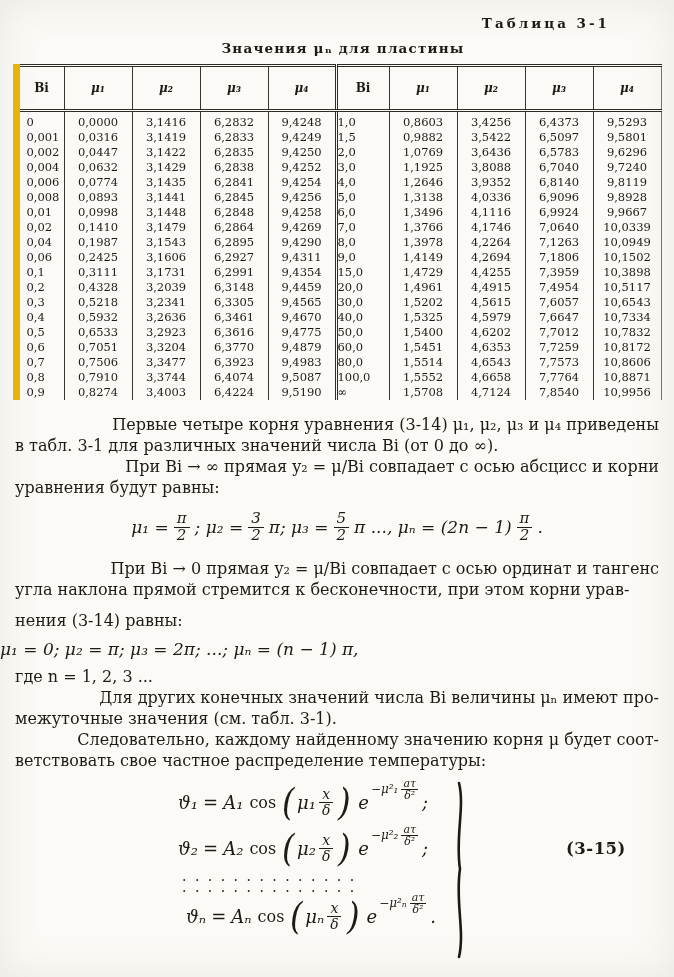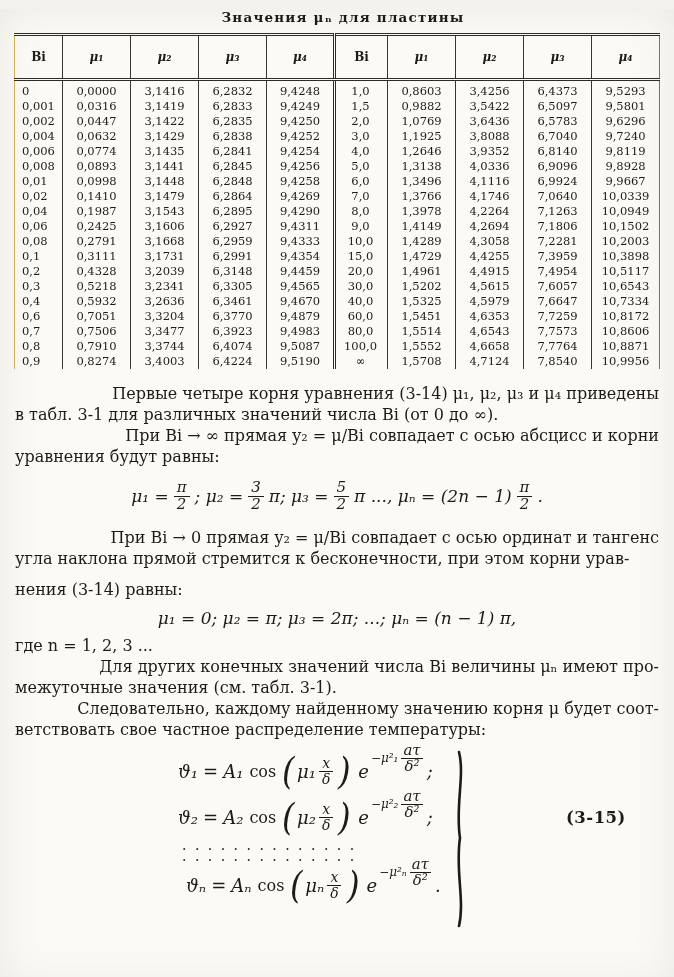--- a/index.html
+++ b/index.html
@@ -22,57 +22,57 @@
   }
   .table-title{
     text-align:center;margin-top:9px;
     font-size:13.5px;font-weight:bold;letter-spacing:1.2px;padding-left:12px;
   }
   
   table.mu{
     margin:8px auto 0;width:645px;
     border-collapse:collapse;table-layout:fixed;
     border-top:3px double #2f2b25;
-    border-left:1px solid #eab308;border-right:1px solid #7a7266;
+    border-left:7px solid #eab308;border-right:1px solid #7a7266;
   }
   table.mu th{
     border-bottom:3px double #2f2b25;
     height:40px;font-size:12px;font-weight:bold;
     font-style:italic;
   }
   table.mu th.bi{font-style:normal;}
   table.mu td{
     font-size:11.5px;line-height:15px;height:15px;
     text-align:center;padding:0;white-space:nowrap;
   }
   table.mu th,table.mu td{overflow:hidden;}
   table.mu .vl{border-left:1px solid #3a352d;}
   table.mu .sep{border-left:3px double #2f2b25;}
   table.mu td.bi-l{text-align:left;padding-left:7px;}
-  table.mu td.bi-r{text-align:center;padding-right:2px;}
+  table.mu td.bi-r{text-align:left;padding-right:2px;}
   table.mu tbody tr:first-child td{padding-top:3px;}
   
   .prose{margin:14px 15px 0 15px;font-size:16px;line-height:21px;}
   .ln{white-space:nowrap;}
   .ind{text-indent:30px;text-align:right;}
   .gap-top{margin-top:10px;}
   
   .formula{
     display:flex;justify-content:center;align-items:center;
     font-size:17px;font-style:italic;margin:7px 0 9px 0;height:44px;
   }
   .formula .tk{margin:0 2px;}
   .frac{
     display:inline-flex;flex-direction:column;align-items:center;
     line-height:1.05;font-size:15px;margin:0 3px;
   }
   .frac .num{border-bottom:1px solid currentColor;padding:0 3px;}
   .frac .den{padding:0 3px;}
   .formula2{
-    text-align:center;font-size:17px;font-style:italic;
+    font-size:17px;font-style:italic;
     margin:6px 0 5px 0;line-height:24px;
   }
   
   .eq-block{position:relative;height:182px;margin-top:8px;}
   .eq-line{
     display:flex;align-items:center;height:46px;
     margin-left:178px;font-size:18px;font-style:italic;
   }
   .eq-line.last{margin-left:186px;}
   .eq-line .fn{font-style:normal;margin:0 4px 0 6px;font-size:16px;}
@@ -80,38 +80,39 @@
   .bigp{
     font-size:38px;font-weight:400;line-height:.9;
     transform:scaleX(.85);display:inline-block;margin:0 1px;
   }
   .argfrac{font-size:14px;}
   .ebase{margin-left:5px;}
   .sup{
     display:inline-flex;align-items:center;
     transform:translateY(-13px);font-size:12px;margin-left:2px;
   }
-  .sup .frac{font-size:15px;line-height:1;margin:0 1px 0 3px;}
+  .sup .frac{font-size:11px;line-height:1;margin:0 1px 0 3px;}
   .sup .frac .num,.sup .frac .den{padding:0 2px;}
   .tail{margin-left:3px;}
   .dots-rows{
     margin-left:182px;width:265px;font-size:14px;letter-spacing:2px;
     line-height:11px;white-space:nowrap;overflow:hidden;color:#2a261f;
   }
   .brace{position:absolute;left:452px;top:2px;}
   .eq-label{
     position:absolute;left:566px;top:60px;
     font-size:16.5px;font-weight:bold;letter-spacing:.5px;
   }
 </style>
 </head>
 <body>
 
 <div class="page">
 
+  <div class="table-label">Таблица 3-1</div>
   <div class="table-title">Значения μₙ для пластины</div>
 
   <table class="mu">
     <colgroup>
       <col style="width:48px">
         <col style="width:68px">
         <col style="width:68px">
         <col style="width:68px">
         <col style="width:68px">
       <col style="width:53px">
@@ -249,32 +250,20 @@
           <td class="vl">3,1606</td>
           <td class="vl">6,2927</td>
           <td class="vl">9,4311</td>
           <td class="sep bi-r">9,0</td>
           <td class="vl">1,4149</td>
           <td class="vl">4,2694</td>
           <td class="vl">7,1806</td>
           <td class="vl">10,1502</td>
         </tr>
         <tr>
-          <td class="bi-l">0,08</td>
-          <td class="vl">0,2791</td>
-          <td class="vl">3,1668</td>
-          <td class="vl">6,2959</td>
-          <td class="vl">9,4333</td>
-          <td class="sep bi-r">10,0</td>
-          <td class="vl">1,4289</td>
-          <td class="vl">4,3058</td>
-          <td class="vl">7,2281</td>
-          <td class="vl">10,2003</td>
-        </tr>
-        <tr>
           <td class="bi-l">0,1</td>
           <td class="vl">0,3111</td>
           <td class="vl">3,1731</td>
           <td class="vl">6,2991</td>
           <td class="vl">9,4354</td>
           <td class="sep bi-r">15,0</td>
           <td class="vl">1,4729</td>
           <td class="vl">4,4255</td>
           <td class="vl">7,3959</td>
           <td class="vl">10,3898</td>
@@ -307,20 +296,32 @@
           <td class="bi-l">0,4</td>
           <td class="vl">0,5932</td>
           <td class="vl">3,2636</td>
           <td class="vl">6,3461</td>
           <td class="vl">9,4670</td>
           <td class="sep bi-r">40,0</td>
           <td class="vl">1,5325</td>
           <td class="vl">4,5979</td>
           <td class="vl">7,6647</td>
           <td class="vl">10,7334</td>
+        </tr>
+        <tr>
+          <td class="bi-l">0,5</td>
+          <td class="vl">0,6533</td>
+          <td class="vl">3,2923</td>
+          <td class="vl">6,3616</td>
+          <td class="vl">9,4775</td>
+          <td class="sep bi-r">50,0</td>
+          <td class="vl">1,5400</td>
+          <td class="vl">4,6202</td>
+          <td class="vl">7,7012</td>
+          <td class="vl">10,7832</td>
         </tr>
         <tr>
           <td class="bi-l">0,6</td>
           <td class="vl">0,7051</td>
           <td class="vl">3,3204</td>
           <td class="vl">6,3770</td>
           <td class="vl">9,4879</td>
           <td class="sep bi-r">60,0</td>
           <td class="vl">1,5451</td>
           <td class="vl">4,6353</td>

